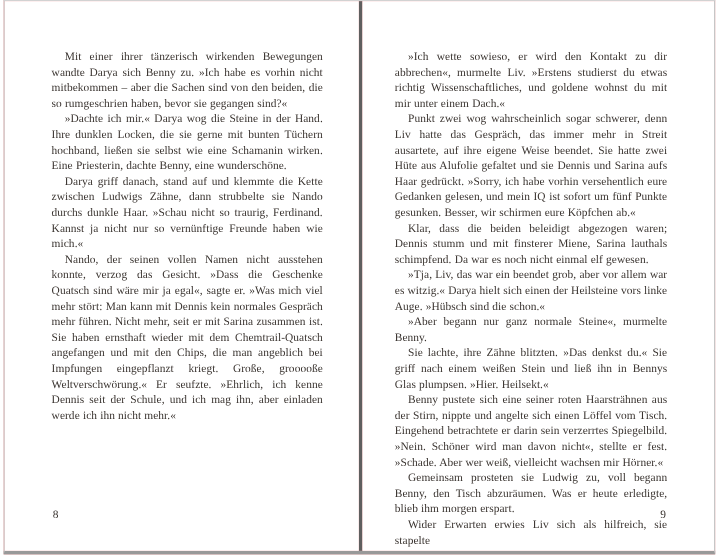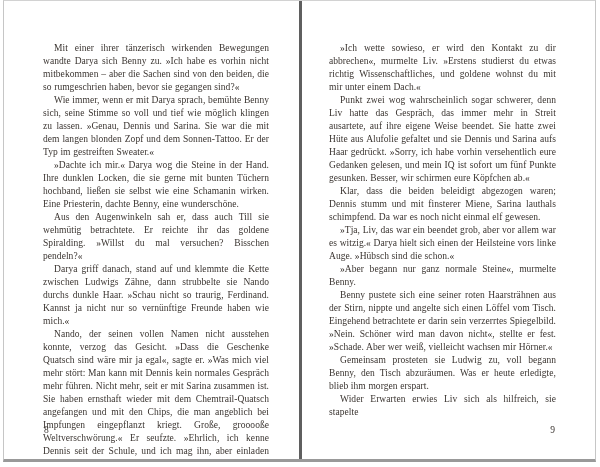--- a/index.html
+++ b/index.html
@@ -66,35 +66,34 @@
   .page.left .page-number { left: 40px; }
   .page.right .page-number { right: 40px; }
 </style>
 </head>
 <body>
 
 <div class="spread">
   <div class="page left">
     <div class="text-block">
         <p>Mit einer ihrer tänzerisch wirkenden Bewegungen wandte Darya sich Benny zu. »Ich habe es vorhin nicht mitbekommen – aber die Sachen sind von den beiden, die so rumgeschrien haben, bevor sie gegangen sind?«</p>
-        <p>Wie immer, wenn er mit Darya sprach, bemühte Benny sich, seine Stimme so voll und tief wie möglich klingen zu lassen. »Genau, Dennis und Sarina. Sie war die mit dem langen blonden Zopf und dem Sonnen-Tattoo. Er der Typ im gestreiften Sweater.«</p>
         <p>»Dachte ich mir.« Darya wog die Steine in der Hand. Ihre dunklen Locken, die sie gerne mit bunten Tüchern hochband, ließen sie selbst wie eine Schamanin wirken. Eine Priesterin, dachte Benny, eine wunderschöne.</p>
-        <p>Aus den Augenwinkeln sah er, dass auch Till sie wehmütig betrachtete. Er reichte ihr das goldene Spiralding. »Willst du mal versuchen? Bisschen pendeln?«</p>
         <p>Darya griff danach, stand auf und klemmte die Kette zwischen Ludwigs Zähne, dann strubbelte sie Nando durchs dunkle Haar. »Schau nicht so traurig, Ferdinand. Kannst ja nicht nur so vernünftige Freunde haben wie mich.«</p>
         <p>Nando, der seinen vollen Namen nicht ausstehen konnte, verzog das Gesicht. »Dass die Geschenke Quatsch sind wäre mir ja egal«, sagte er. »Was mich viel mehr stört: Man kann mit Dennis kein normales Gespräch mehr führen. Nicht mehr, seit er mit Sarina zusammen ist. Sie haben ernsthaft wieder mit dem Chemtrail-Quatsch angefangen und mit den Chips, die man angeblich bei Impfungen eingepflanzt kriegt. Große, grooooße Weltverschwörung.« Er seufzte. »Ehrlich, ich kenne Dennis seit der Schule, und ich mag ihn, aber einladen werde ich ihn nicht mehr.«</p>
       </div>
     <div class="page-number">8</div>
   </div>
   <div class="gutter"></div>
   <div class="page right">
     <div class="text-block">
         <p>»Ich wette sowieso, er wird den Kontakt zu dir abbrechen«, murmelte Liv. »Erstens studierst du etwas richtig Wissenschaftliches, und goldene wohnst du mit mir unter einem Dach.«</p>
         <p>Punkt zwei wog wahrscheinlich sogar schwerer, denn Liv hatte das Gespräch, das immer mehr in Streit ausartete, auf ihre eigene Weise beendet. Sie hatte zwei Hüte aus Alufolie gefaltet und sie Dennis und Sarina aufs Haar gedrückt. »Sorry, ich habe vorhin versehentlich eure Gedanken gelesen, und mein IQ ist sofort um fünf Punkte gesunken. Besser, wir schirmen eure Köpfchen ab.«</p>
         <p>Klar, dass die beiden beleidigt abgezogen waren; Dennis stumm und mit finsterer Miene, Sarina lauthals schimpfend. Da war es noch nicht einmal elf gewesen.</p>
         <p>»Tja, Liv, das war ein beendet grob, aber vor allem war es witzig.« Darya hielt sich einen der Heilsteine vors linke Auge. »Hübsch sind die schon.«</p>
         <p>»Aber begann nur ganz normale Steine«, murmelte Benny.</p>
+        <p>Sie lachte, ihre Zähne blitzten. »Das denkst du.« Sie griff nach einem weißen Stein und ließ ihn in Bennys Glas plumpsen. »Hier. Heilsekt.«</p>
         <p>Benny pustete sich eine seiner roten Haarsträhnen aus der Stirn, nippte und angelte sich einen Löffel vom Tisch. Eingehend betrachtete er darin sein verzerrtes Spiegelbild. »Nein. Schöner wird man davon nicht«, stellte er fest. »Schade. Aber wer weiß, vielleicht wachsen mir Hörner.«</p>
         <p>Gemeinsam prosteten sie Ludwig zu, voll begann Benny, den Tisch abzuräumen. Was er heute erledigte, blieb ihm morgen erspart.</p>
         <p>Wider Erwarten erwies Liv sich als hilfreich, sie stapelte</p>
       </div>
     <div class="page-number">9</div>
   </div>
 </div>
 
 </body></html>

